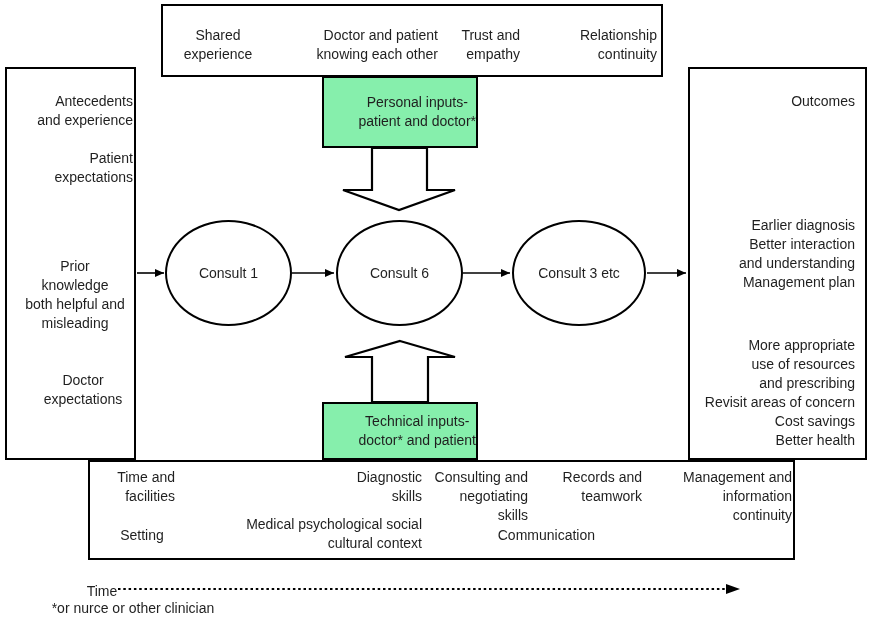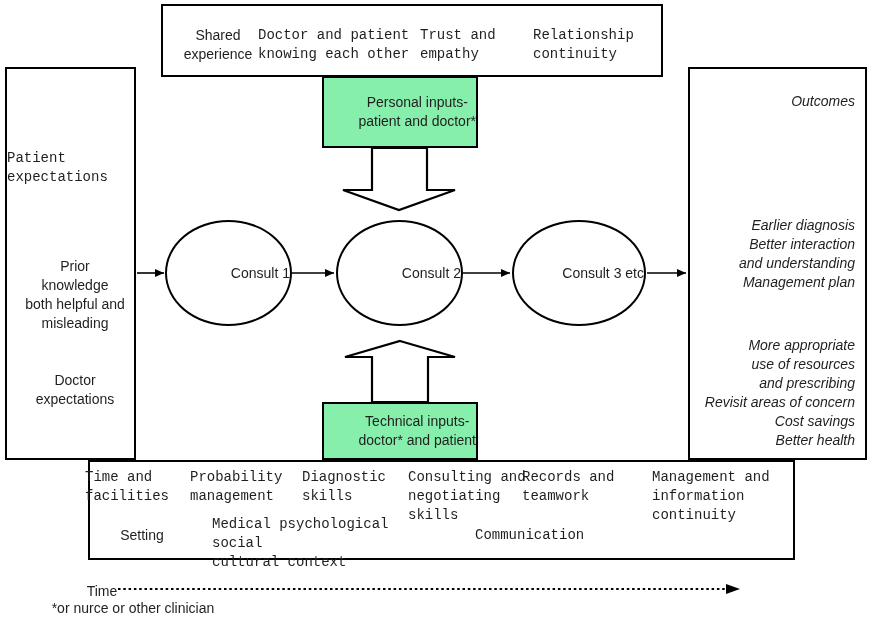--- a/index.html
+++ b/index.html
@@ -6,24 +6,24 @@
   #stage{
     position:relative;width:872px;height:618px;background:#ffffff;overflow:hidden;
     font-family:"Liberation Sans","DejaVu Sans",sans-serif;
     font-size:14px;line-height:19px;color:#1f1f1f;
   }
   #connectors{position:absolute;left:0;top:0;z-index:1;}
   .box{position:absolute;border:2px solid #000;box-sizing:border-box;background:transparent;z-index:2;}
   .fillbox{position:absolute;border:2px solid #000;box-sizing:border-box;background:#86efac;z-index:2;
            display:flex;align-items:center;justify-content:flex-end;text-align:center;}
   .ellipse{position:absolute;border:2px solid #000;border-radius:50%;box-sizing:border-box;background:#fff;z-index:2;
-           display:flex;align-items:center;justify-content:flex-end;text-align:center;}
+           display:flex;align-items:center;justify-content:center;text-align:center;}
   .txt{position:absolute;white-space:pre-line;z-index:3;}
-  .c{text-align:left;font-family:Liberation Mono, monospace;}
-  .r{text-align:right;font-style:italic;}
+  .c{text-align:right;}
+  .r{text-align:right;}
   .l{text-align:center;}
   .pre{white-space:pre-line;}
 </style>
 </head>
 <body>
 
 <div id="stage">
 
   <svg id="connectors" width="872" height="618" viewBox="0 0 872 618">
     <defs>
@@ -53,60 +53,60 @@
 
   <div class="fillbox pre" style="left:322px;top:402px;width:156px;height:58px">
     <span>Technical inputs-
 doctor* and patient</span>
   </div>
 
   <div class="ellipse" style="left:165px;top:220px;width:127px;height:106px">
     <span>Consult 1</span>
   </div>
   <div class="ellipse" style="left:336px;top:220px;width:127px;height:106px">
-    <span>Consult 2</span>
+    <span>Consult 6</span>
   </div>
   <div class="ellipse" style="left:512px;top:220px;width:134px;height:106px">
     <span>Consult 3 etc</span>
   </div>
 
   <div class="txt l" style="left:172px;top:26px;width:92px">Shared
 experience</div>
   <div class="txt c" style="left:258px;top:26px;width:180px">Doctor and patient
 knowing each other</div>
   <div class="txt c" style="left:420px;top:26px;width:100px">Trust and
 empathy</div>
   <div class="txt c" style="left:533px;top:26px;width:124px">Relationship
 continuity</div>
 
+  <div class="txt c" style="left:7px;top:92px;width:126px">Antecedents
+and experience</div>
   <div class="txt c" style="left:7px;top:149px;width:126px">Patient
 expectations</div>
   <div class="txt l" style="left:17px;top:257px;width:116px">Prior
 knowledge
 both helpful and
 misleading</div>
-  <div class="txt l" style="left:17px;top:371px;width:116px">Doctor
+  <div class="txt l" style="left:25px;top:371px;width:116px">Doctor
 expectations</div>
 
   <div class="txt r" style="left:685px;top:92px;width:170px">Outcomes</div>
   <div class="txt r" style="left:685px;top:216px;width:170px">Earlier diagnosis
 Better interaction
 and understanding
 Management plan</div>
   <div class="txt r" style="left:685px;top:336px;width:170px">More appropriate
 use of resources
 and prescribing
 Revisit areas of concern
 Cost savings
 Better health</div>
 
   <div class="txt c" style="left:85px;top:468px;width:90px">Time and
 facilities</div>
-  <div class="txt c" style="left:190px;top:468px;width:120px">Probability
-management</div>
   <div class="txt c" style="left:302px;top:468px;width:120px">Diagnostic
 skills</div>
   <div class="txt c" style="left:408px;top:468px;width:120px">Consulting and
 negotiating
 skills</div>
   <div class="txt c" style="left:522px;top:468px;width:120px">Records and
 teamwork</div>
   <div class="txt c" style="left:652px;top:468px;width:140px">Management and
 information
 continuity</div>

